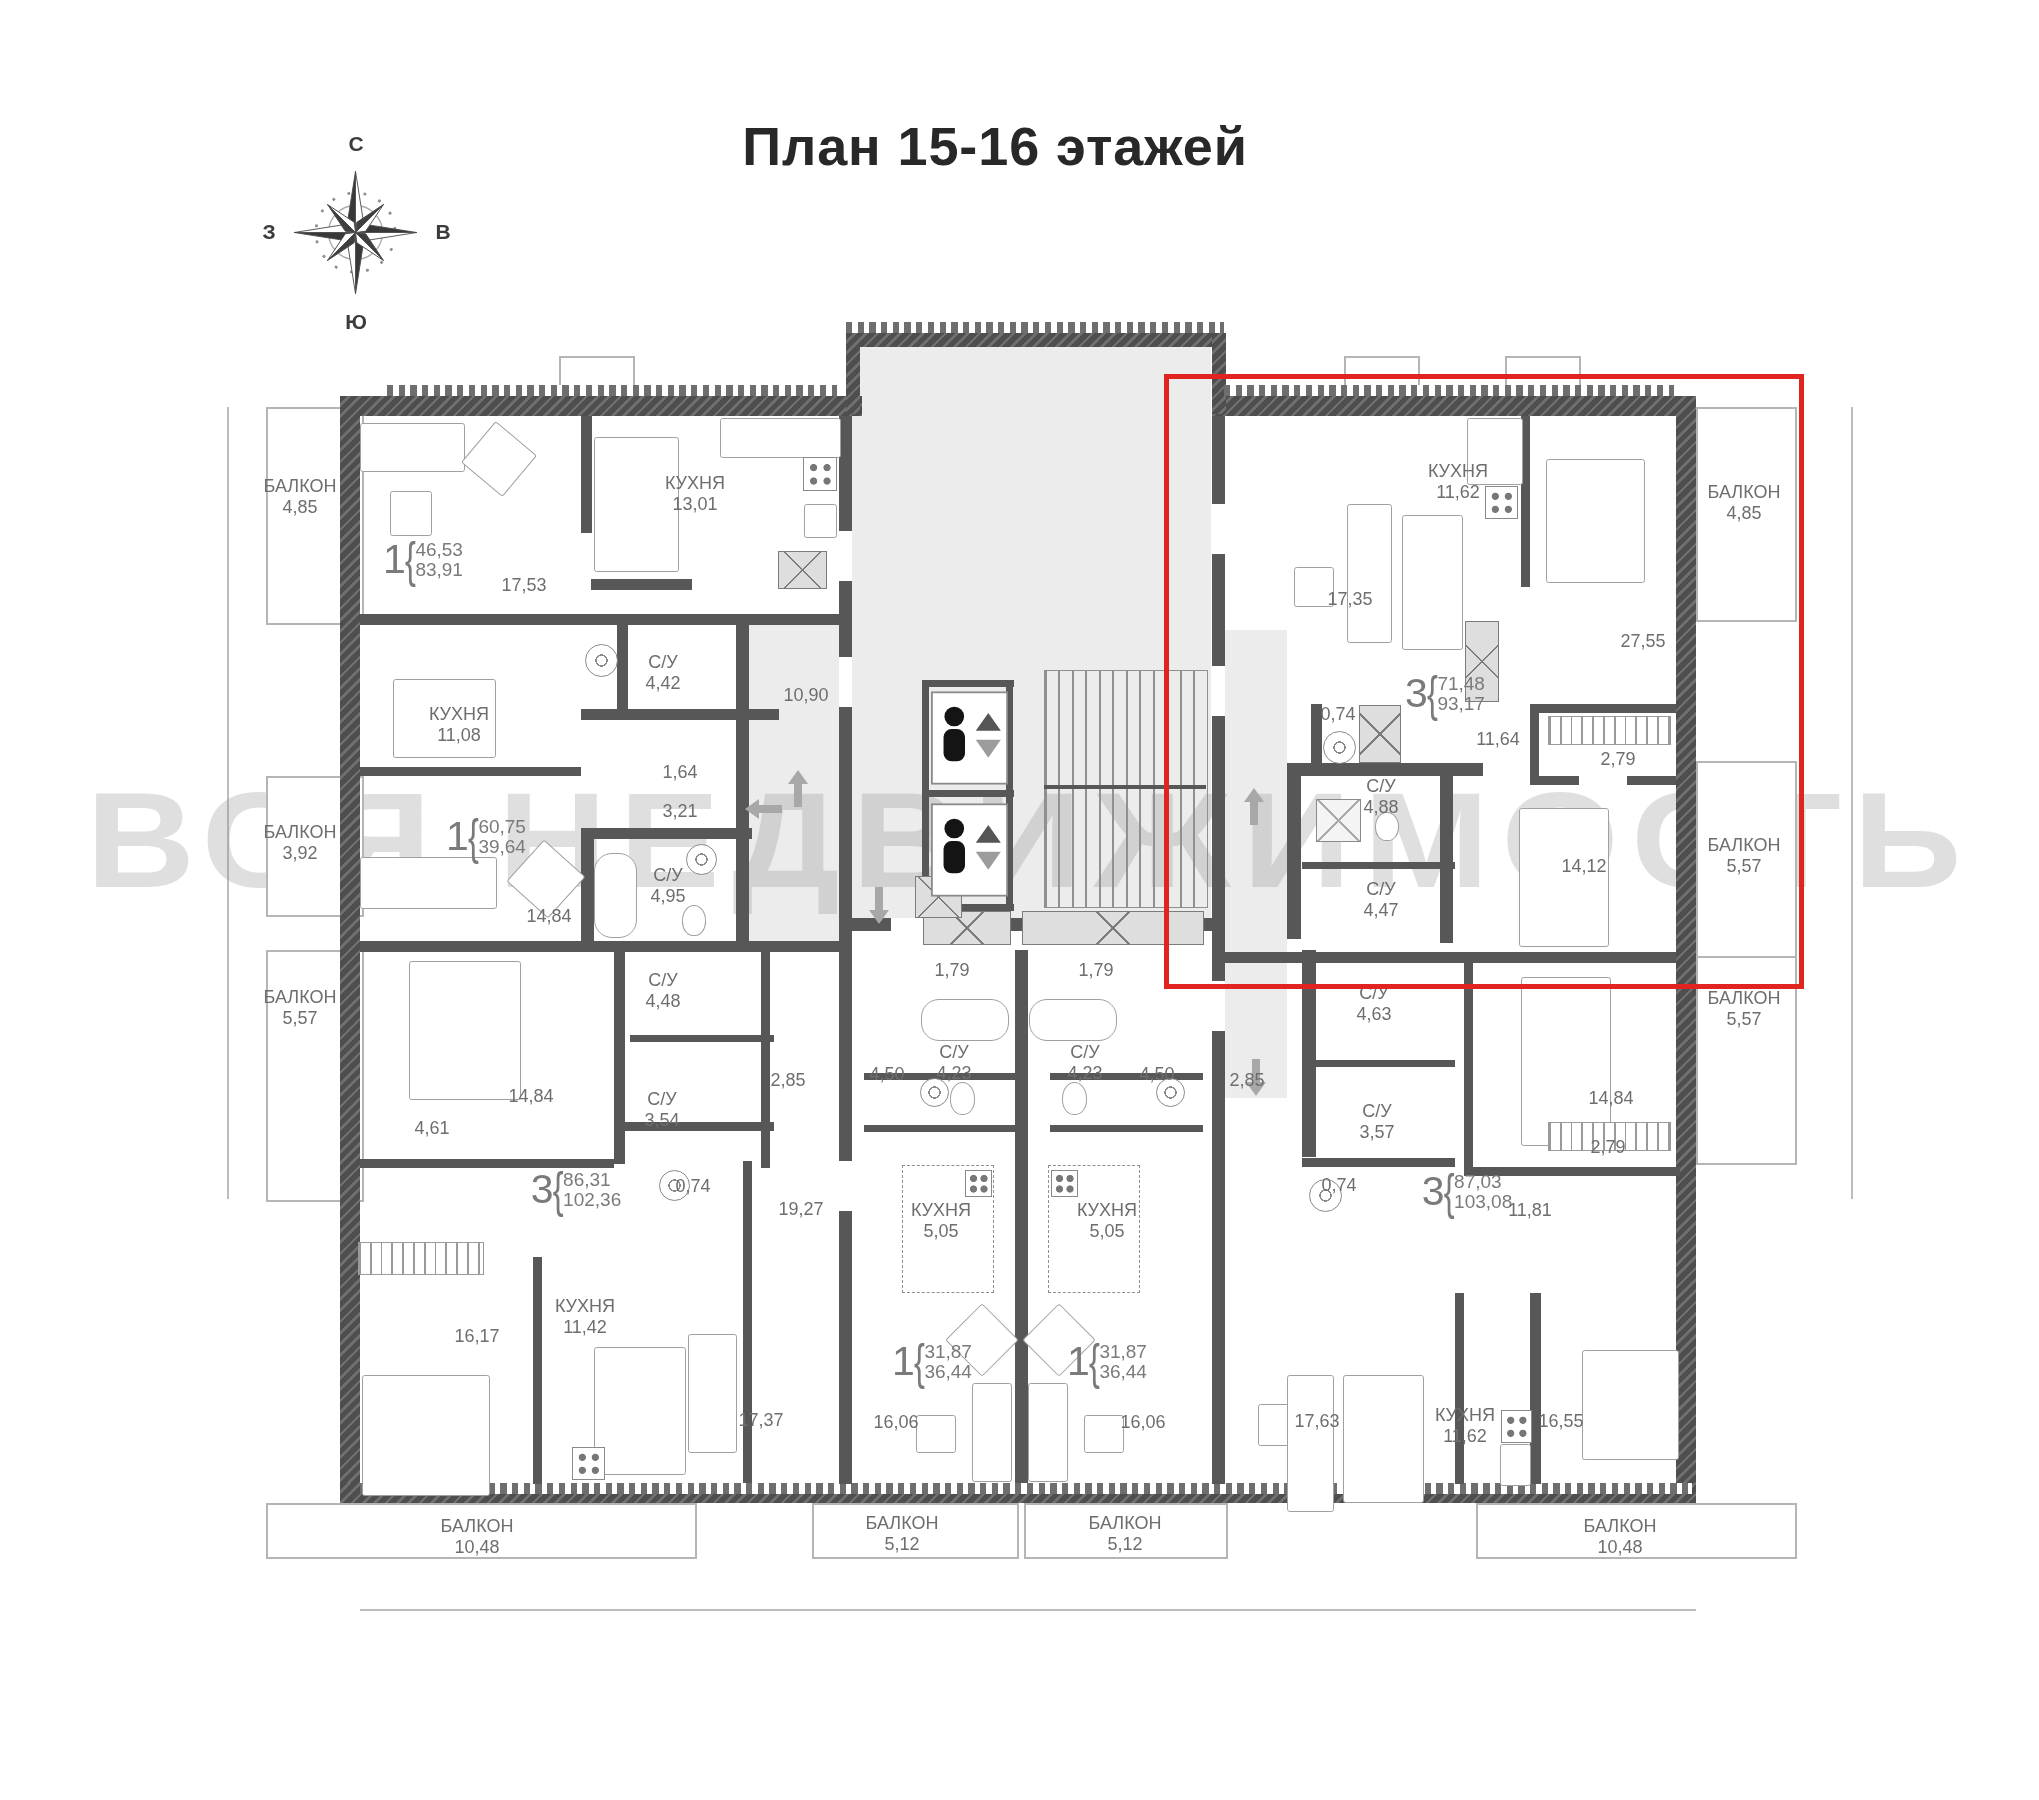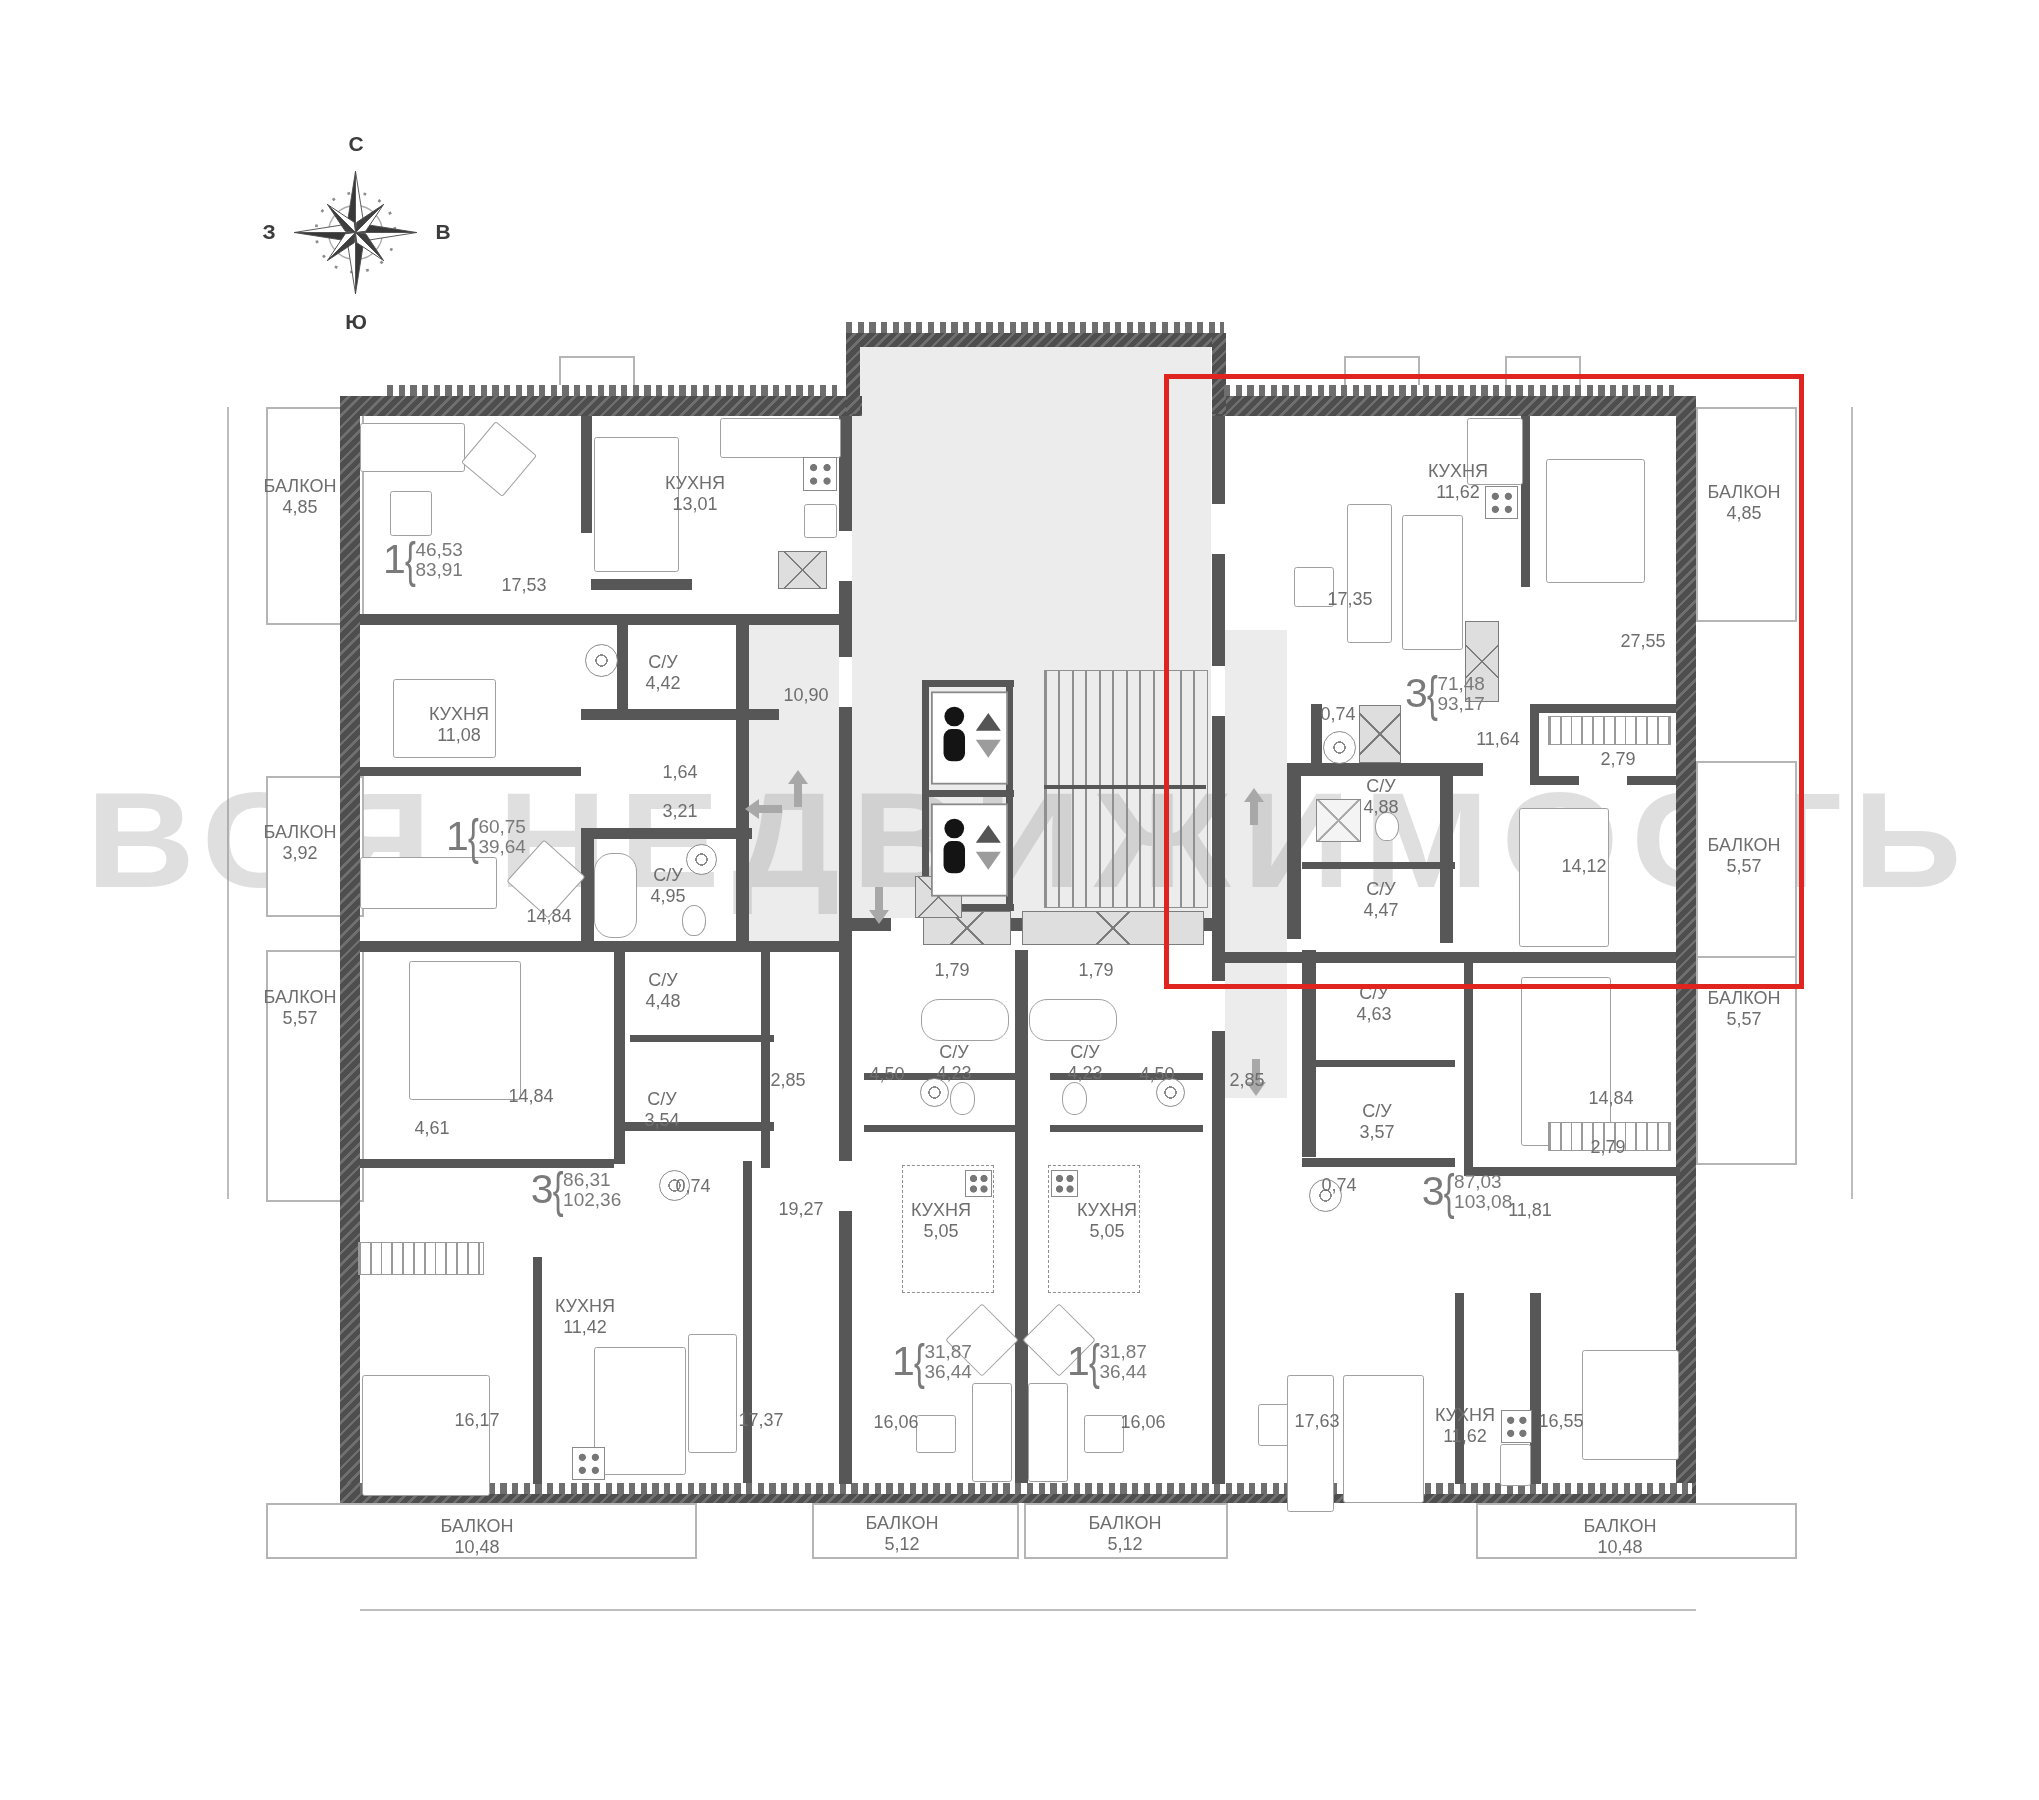--- a/index.html
+++ b/index.html
@@ -53,20 +53,21 @@
   .ahL{width:0;height:0;border:10px solid transparent;border-left:none;border-right:14.4px solid #a8a8a8}
   .asV{width:7.2px;height:23.4px;background:#a8a8a8;margin:0 auto}
   .asH{width:23.4px;height:7.2px;background:#a8a8a8}
   .rowflex{display:flex;align-items:center}
 </style>
 </head>
 <body>
 
 <div class="canvas">
 
+  <h1 class="title">План 15-16 этажей</h1>
   <div class="watermark">ВСЯ НЕДВИЖИМОСТЬ</div>
 
   <div>
     <svg style="position:absolute;left:288px;top:165px;z-index:3" width="135" height="135" viewBox="-75 -75 150 150">
       <circle r="30" fill="none" stroke="#ababab" stroke-width="1.5"></circle>
       <circle r="44" fill="none" stroke="#8d8d8d" stroke-width="3" stroke-dasharray="3 15"></circle>
       <g stroke="#4a4a4a" stroke-width="1">
         <g fill="#383838">
           <path d="M0,-68 L-9,-11 L0,0 Z"></path>
             <path d="M68,0 L11,-9 L0,0 Z"></path>
@@ -400,21 +401,21 @@
           <span>102,36</span>
         </span>
       </div>
       <div class="lbl num" style="left: 801px; top: 1209px;">
         <span>19,27</span>
       </div>
       <div class="lbl room" style="left: 585px; top: 1317px;">
         <span>КУХНЯ</span>
         <span>11,42</span>
       </div>
-      <div class="lbl num" style="left: 477px; top: 1420px;">
+      <div class="lbl num" style="left: 477px; top: 1336px;">
         <span>16,17</span>
       </div>
       <div class="lbl num" style="left: 761px; top: 1420px;">
         <span>17,37</span>
       </div>
       <div class="lbl room" style="left: 477px; top: 1537px;">
         <span>БАЛКОН</span>
         <span>10,48</span>
       </div>
       <div class="lbl num" style="left: 952px; top: 970px;">

